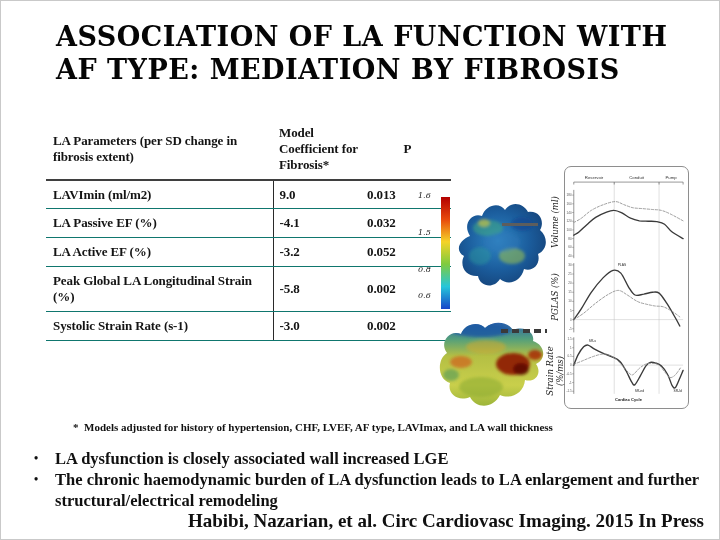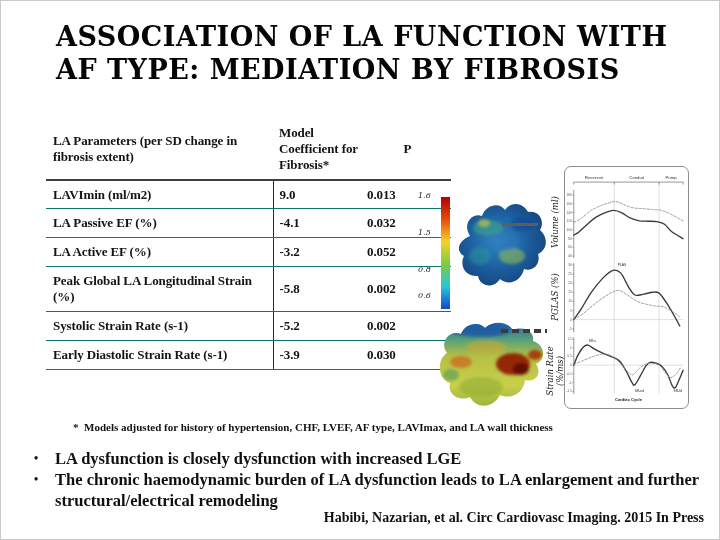--- a/index.html
+++ b/index.html
@@ -45,21 +45,21 @@
     font-family:"DejaVu Serif", serif;font-style:italic;font-size:8.5px;color:#222;}
   .ylab.v{left:514px;top:216px;}
   .ylab.p{left:514px;top:291px;}
   .ylab.s{left:514px;top:360px;}
   
   .footnote{position:absolute;left:36px;top:420px;width:670px;
     font-weight:bold;font-size:11px;white-space:pre-wrap;color:#111;margin-left:36px;}
   .bullets{position:absolute;left:28px;top:447px;width:686px;}
   .bullet{display:flex;font-weight:bold;font-size:16.5px;line-height:21px;color:#101010;}
   .dot{flex:none;width:21px;padding-left:5px;font-size:12px;line-height:21px;}
-  .citation{position:absolute;right:15px;top:509px;font-weight:bold;font-size:14px;color:#101010;}
+  .citation{position:absolute;right:15px;top:509px;font-weight:bold;font-size:19px;color:#101010;}
 </style>
 </head>
 <body>
 
 <div class="slide">
 
   <h1 class="title">
     <span>ASSOCIATION OF LA FUNCTION WITH</span>
     <span>AF TYPE: MEDIATION BY FIBROSIS</span>
   </h1>
@@ -89,27 +89,22 @@
             <td class="c2">-3.2</td>
             <td class="c3">0.052</td>
           </tr>
           <tr>
             <td class="c1">Peak Global LA Longitudinal Strain (%)</td>
             <td class="c2">-5.8</td>
             <td class="c3">0.002</td>
           </tr>
           <tr>
             <td class="c1">Systolic Strain Rate (s-1)</td>
-            <td class="c2">-5.2</td>
+            <td class="c2">-3.0</td>
             <td class="c3">0.002</td>
-          </tr>
-          <tr>
-            <td class="c1">Early Diastolic Strain Rate (s-1)</td>
-            <td class="c2">-3.9</td>
-            <td class="c3">0.030</td>
           </tr>
         </tbody>
     </table>
   </div>
 
   <div class="colorbar" style="background: linear-gradient(rgb(179, 0, 0), rgb(232, 74, 12), rgb(245, 211, 39), rgb(126, 203, 63), rgb(38, 198, 218), rgb(22, 70, 201));"></div>
   <div class="cblabel" style="top:190px">1.6</div>
   <div class="cblabel" style="top:227px">1.5</div>
   <div class="cblabel" style="top:264px">0.8</div>
   <div class="cblabel" style="top:290px">0.6</div>
@@ -254,21 +249,21 @@
   </div>
   <div class="ylab v">Volume (ml)</div>
   <div class="ylab p">PGLAS (%)</div>
   <div class="ylab s">Strain Rate (%/ms)</div>
 
   <div class="footnote">*  Models adjusted for history of hypertension, CHF, LVEF, AF type, LAVImax, and LA wall thickness</div>
 
   <div class="bullets">
     <div class="bullet">
       <span class="dot">•</span>
-      <span>LA dysfunction is closely dysfunction with increased LGE</span>
+      <span>LA dysfunction is closely associated wall increased LGE</span>
     </div>
     <div class="bullet">
       <span class="dot">•</span>
       <span>The chronic haemodynamic burden of LA dysfunction leads to LA enlargement and further structural/electrical remodeling</span>
     </div>
   </div>
 
   <div class="citation">Habibi, Nazarian, et al. Circ Cardiovasc Imaging. 2015 In Press</div>
 
 </div>

